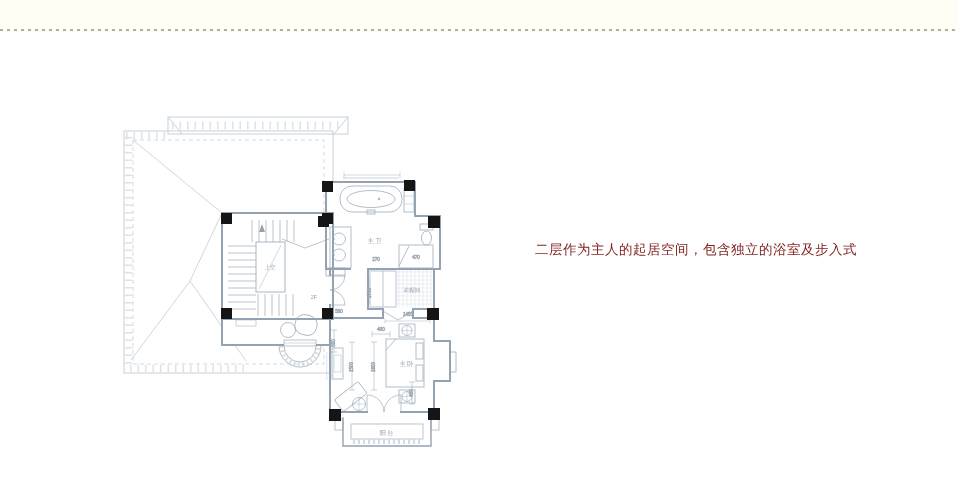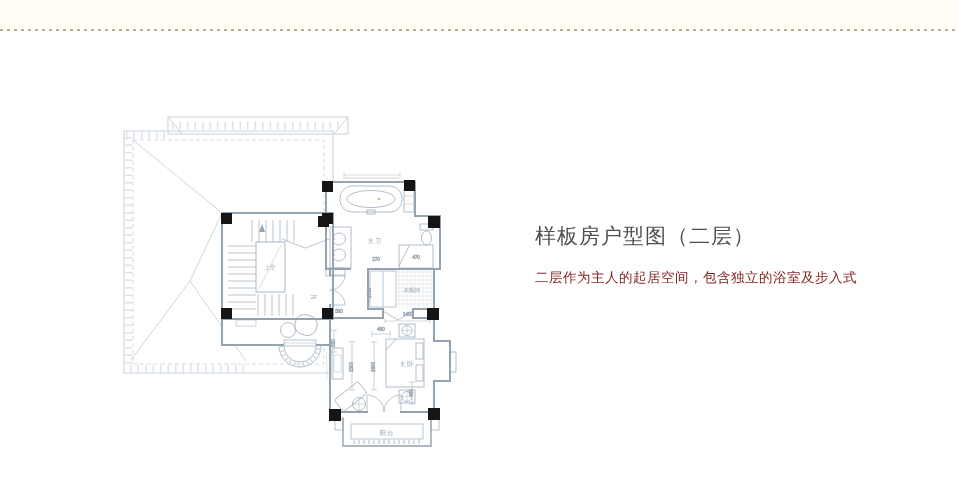--- a/index.html
+++ b/index.html
@@ -191,18 +191,17 @@
       <text x="381" y="331" class="dim">400</text>
       <text x="353" y="367" class="dim" transform="rotate(-90 353 367)">1500</text>
       <text x="375" y="367" class="dim" transform="rotate(-90 375 367)">1600</text>
       <text x="413" y="393" class="dim" transform="rotate(-90 413 393)">450</text>
       <text x="339" y="313" class="dim">500</text>
       <text x="335" y="343" class="dim" transform="rotate(-90 335 343)">500</text>
     </g>
   </svg>
 
   <div class="panel">
-    <h1>样板房户型图（二层）</h1>
     <p class="desc">
       <span>二层作为主人的起居空间，包含独立的浴室及步入式</span><br>
     </p>
   </div>
 </div>
 
 </body></html>

